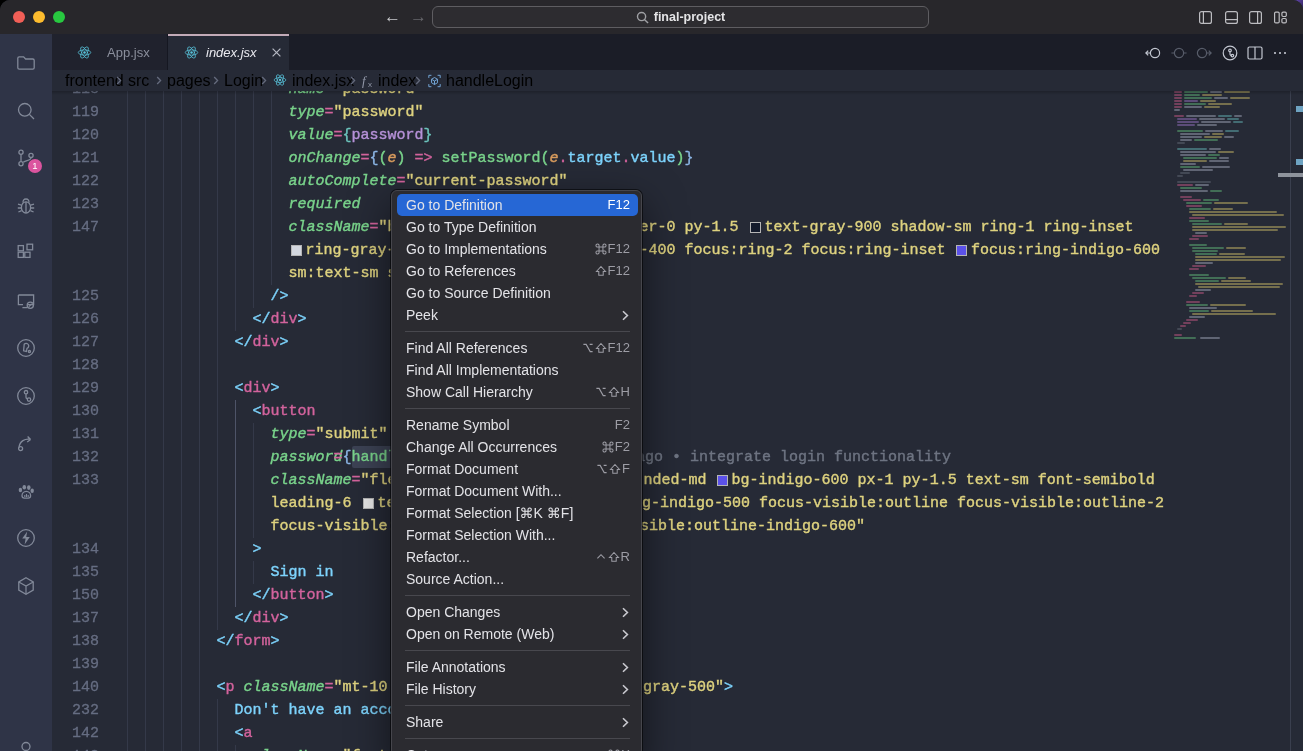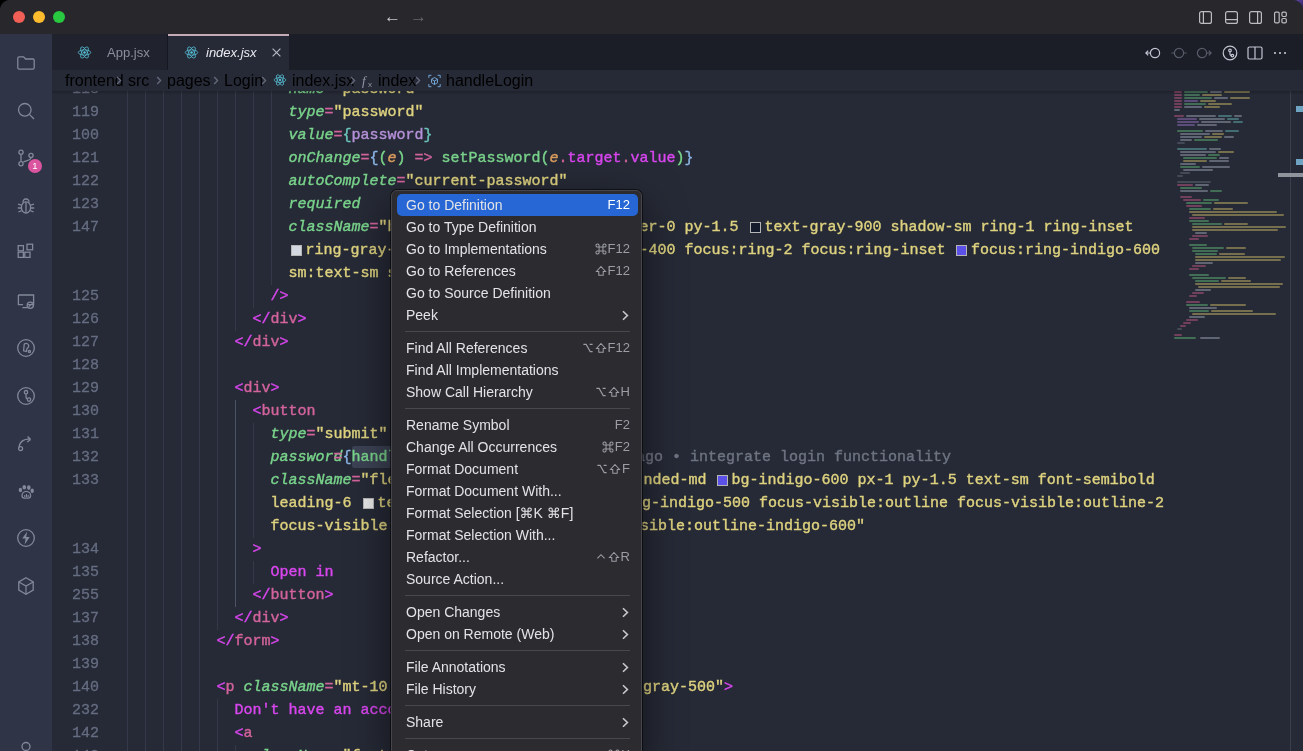--- a/index.html
+++ b/index.html
@@ -33,21 +33,21 @@
 .row{position:absolute;left:0;height:23px;font:15px "Liberation Mono",monospace;line-height:23px;-webkit-text-stroke:0.4px}
 .row span{position:absolute;white-space:pre;line-height:23px}
 .ga{color:#79d38b;font-style:italic}
 .gr{color:#79d38b}
 .pk{color:#d3639d}
 .yl{color:#ded27f}
 .lb{color:#8cb6e6}
 .tc{color:#6cc5bd}
 .pu{color:#b691d8}
 .or{color:#d99c5e;font-style:italic}
-.wh{color:#d946ef}
+.wh{color:#7dd3fc}
 .bl{color:#6e7482}
 .sw{position:absolute;width:11px;height:11px;top:6px;border:1px solid #b5b5b5}
 .hlbox{position:absolute;top:0;height:22px;background:#3c4254;border-radius:2px}
 
 #mmap{position:absolute;left:0;top:0;width:1303px;height:751px}
 .mr{position:absolute;height:1.8px;border-radius:1px;opacity:.9}
 #ovr{position:absolute;left:1290px;top:91px;width:1px;height:660px;background:#3a3f4e}
 
 #menu{position:absolute;z-index:50;left:391px;top:190px;width:251px;height:575px;background:#2b2b30;border:1px solid #46464c;border-radius:6px;
 box-shadow:0 0 0 1px rgba(0,0,0,0.55), 0 14px 40px rgba(0,0,0,0.55);font-size:14px;color:#e3e3e7;overflow:hidden}
@@ -61,20 +61,27 @@
 </style></head>
 <body>
 <div style="position:absolute;right:0;top:0;width:11px;height:11px;background:linear-gradient(135deg,#6a4ab8,#2a1f4e)"></div>
 <div id="win">
     <div id="titlebar">
       <div class="tl" style="left:12.5px;background:#f15f57"></div>
       <div class="tl" style="left:32.5px;background:#fdbc2e"></div>
       <div class="tl" style="left:52.5px;background:#28c840"></div>
       <div id="navarrows" style="left:384px;line-height:34px;color:#c9cacd">←</div>
       <div id="navarrows" style="left:410px;line-height:34px;color:#66666b">→</div>
+      <div id="search">
+        <svg width="13" height="13" viewBox="0 0 14 14" fill="none" stroke="#9fa0a4" stroke-width="1.5">
+          <circle cx="6" cy="6" r="4.4"></circle>
+          <path d="M9.3 9.3L13 13"></path>
+        </svg>
+        <span>final-project</span>
+      </div>
       <svg class="abs" style="left:1199px;top:11px" width="13" height="13" viewBox="0 0 13 13" fill="none" stroke="#bdbdc1" stroke-width="1.2">
         <rect x="0.6" y="0.6" width="11.8" height="11.8" rx="2"></rect>
         <path d="M4.4 0.6v11.8"></path>
       </svg>
       <svg class="abs" style="left:1225px;top:11px" width="13" height="13" viewBox="0 0 13 13" fill="none" stroke="#bdbdc1" stroke-width="1.2">
         <rect x="0.6" y="0.6" width="11.8" height="11.8" rx="2"></rect>
         <path d="M0.6 8.6h11.8"></path>
       </svg>
       <svg class="abs" style="left:1249px;top:11px" width="13" height="13" viewBox="0 0 13 13" fill="none" stroke="#bdbdc1" stroke-width="1.2">
         <rect x="0.6" y="0.6" width="11.8" height="11.8" rx="2"></rect>
@@ -265,21 +272,21 @@
     <div class="g" style="left:198.5px;top:101px"></div>
     <div class="g" style="left:216.5px;top:101px"></div>
     <div class="g" style="left:234.5px;top:101px"></div>
     <div class="g" style="left:252.5px;top:101px"></div>
     <div class="g" style="left:270.5px;top:101px"></div>
     <div class="row" style="top:101px;width:1170px">
       <span class="ga" style="left:288.5px">type</span>
       <span class="pk" style="left:324.5px">=</span>
       <span class="yl" style="left:333.5px">"password"</span>
     </div>
-    <div class="num" style="left:71px;top:124px">100</div>
+    <div class="num" style="left:71px;top:124px">120</div>
     <div class="g" style="left:126.5px;top:124px"></div>
     <div class="g" style="left:144.5px;top:124px"></div>
     <div class="g" style="left:162.5px;top:124px"></div>
     <div class="g" style="left:180.5px;top:124px"></div>
     <div class="g" style="left:198.5px;top:124px"></div>
     <div class="g" style="left:216.5px;top:124px"></div>
     <div class="g" style="left:234.5px;top:124px"></div>
     <div class="g" style="left:252.5px;top:124px"></div>
     <div class="g" style="left:270.5px;top:124px"></div>
     <div class="row" style="top:124px;width:1170px">
@@ -548,23 +555,23 @@
     <div class="num" style="left:71px;top:561px">135</div>
     <div class="g" style="left:126.5px;top:561px"></div>
     <div class="g" style="left:144.5px;top:561px"></div>
     <div class="g" style="left:162.5px;top:561px"></div>
     <div class="g" style="left:180.5px;top:561px"></div>
     <div class="g" style="left:198.5px;top:561px"></div>
     <div class="g" style="left:216.5px;top:561px"></div>
     <div class="g gb" style="left:234.5px;top:561px"></div>
     <div class="g" style="left:252.5px;top:561px"></div>
     <div class="row" style="top:561px;width:1170px">
-      <span class="wh" style="left:270.5px">Open in</span>
-    </div>
-    <div class="num" style="left:71px;top:584px">255</div>
+      <span class="wh" style="left:270.5px">Sign in</span>
+    </div>
+    <div class="num" style="left:71px;top:584px">150</div>
     <div class="g" style="left:126.5px;top:584px"></div>
     <div class="g" style="left:144.5px;top:584px"></div>
     <div class="g" style="left:162.5px;top:584px"></div>
     <div class="g" style="left:180.5px;top:584px"></div>
     <div class="g" style="left:198.5px;top:584px"></div>
     <div class="g" style="left:216.5px;top:584px"></div>
     <div class="g gb" style="left:234.5px;top:584px"></div>
     <div class="row" style="top:584px;width:1170px">
       <span class="wh" style="left:252.5px">&lt;/</span>
       <span class="pk" style="left:270.5px">button</span>

